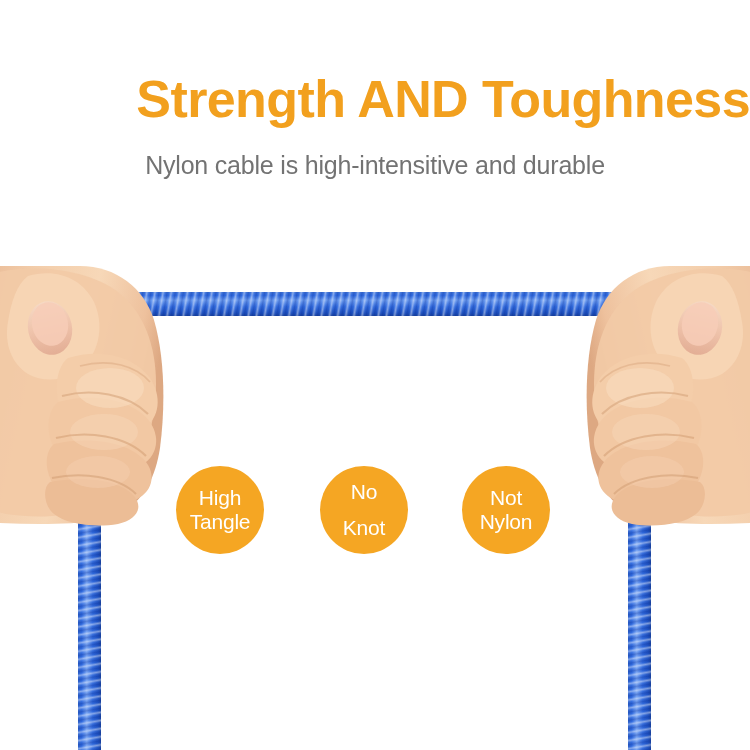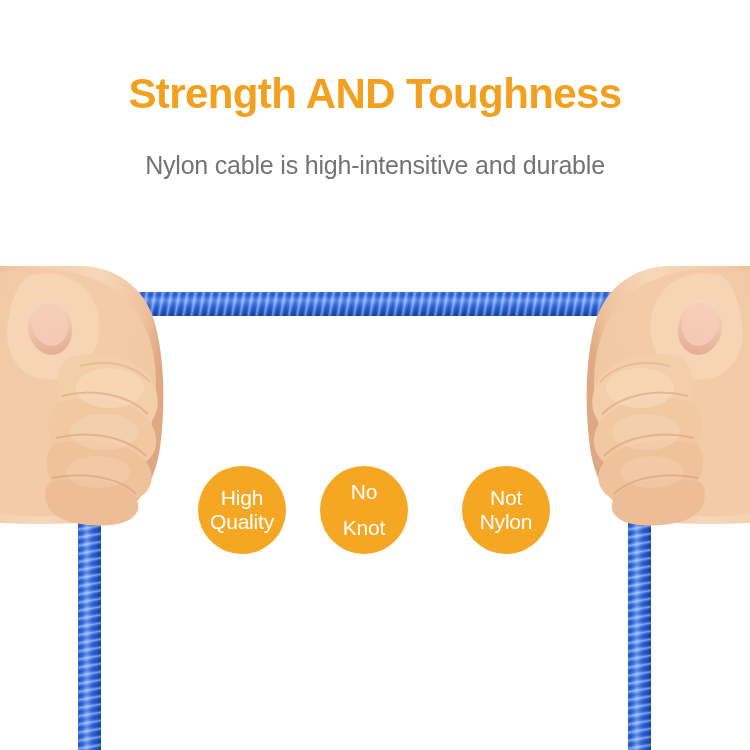--- a/index.html
+++ b/index.html
@@ -18,22 +18,22 @@
     background: #ffffff;
     overflow: hidden;
   }
 
   
   .headline {
     position: absolute;
     left: 0;
     top: 72px;
     width: 750px;
-    text-align: center;
-    font-size: 42px;
+    text-align: right;
+    font-size: 52px;
     font-weight: bold;
     letter-spacing: -0.6px;
     color: #f2a01e;
     line-height: 1.06;
     white-space: nowrap;
   }
   .subhead {
     position: absolute;
     left: 0;
     top: 150px;
@@ -147,21 +147,21 @@
     flex-direction: column;
     align-items: center;
     justify-content: center;
     font-size: 21px;
     font-weight: normal;
     line-height: 1.16;
     text-align: center;
     letter-spacing: -0.2px;
   }
   .badge .l2 { white-space: nowrap; }
-  .badge-0 { left: 198px; }
+  .badge-0 { left: 176px; }
   .badge-1 { left: 320px; gap: 11px; }
   .badge-2 { left: 462px; }
 </style>
 </head>
 <body>
 
 <div id="stage">
 
   <div class="headline">Strength AND Toughness</div>
 
@@ -269,21 +269,21 @@
       <path d="M 78 134 C 108 126 144 132 164 152" stroke="#d9a87f" stroke-width="2.2" fill="none" opacity="0.65"></path>
       <path d="M 72 176 C 104 168 142 174 162 194" stroke="#d6a379" stroke-width="2.2" fill="none" opacity="0.62"></path>
       <path d="M 68 216 C 98 210 134 214 152 232" stroke="#d29f75" stroke-width="2" fill="none" opacity="0.55"></path>
       <path d="M 96 104 C 126 96 152 104 166 120" stroke="#d9a87f" stroke-width="1.8" fill="none" opacity="0.5"></path>
     </g>
   </svg>
 
   <div class="badges">
     <div class="badge badge-0">
       <span class="l1">High</span>
-      <span class="l2">Quality</span>
+      <span class="l2">Tangle</span>
     </div>
     <div class="badge badge-1">
       <span class="l1">No</span>
       <span class="l2">Knot</span>
     </div>
     <div class="badge badge-2">
       <span class="l1">Not</span>
       <span class="l2">Nylon</span>
     </div>
   </div>

